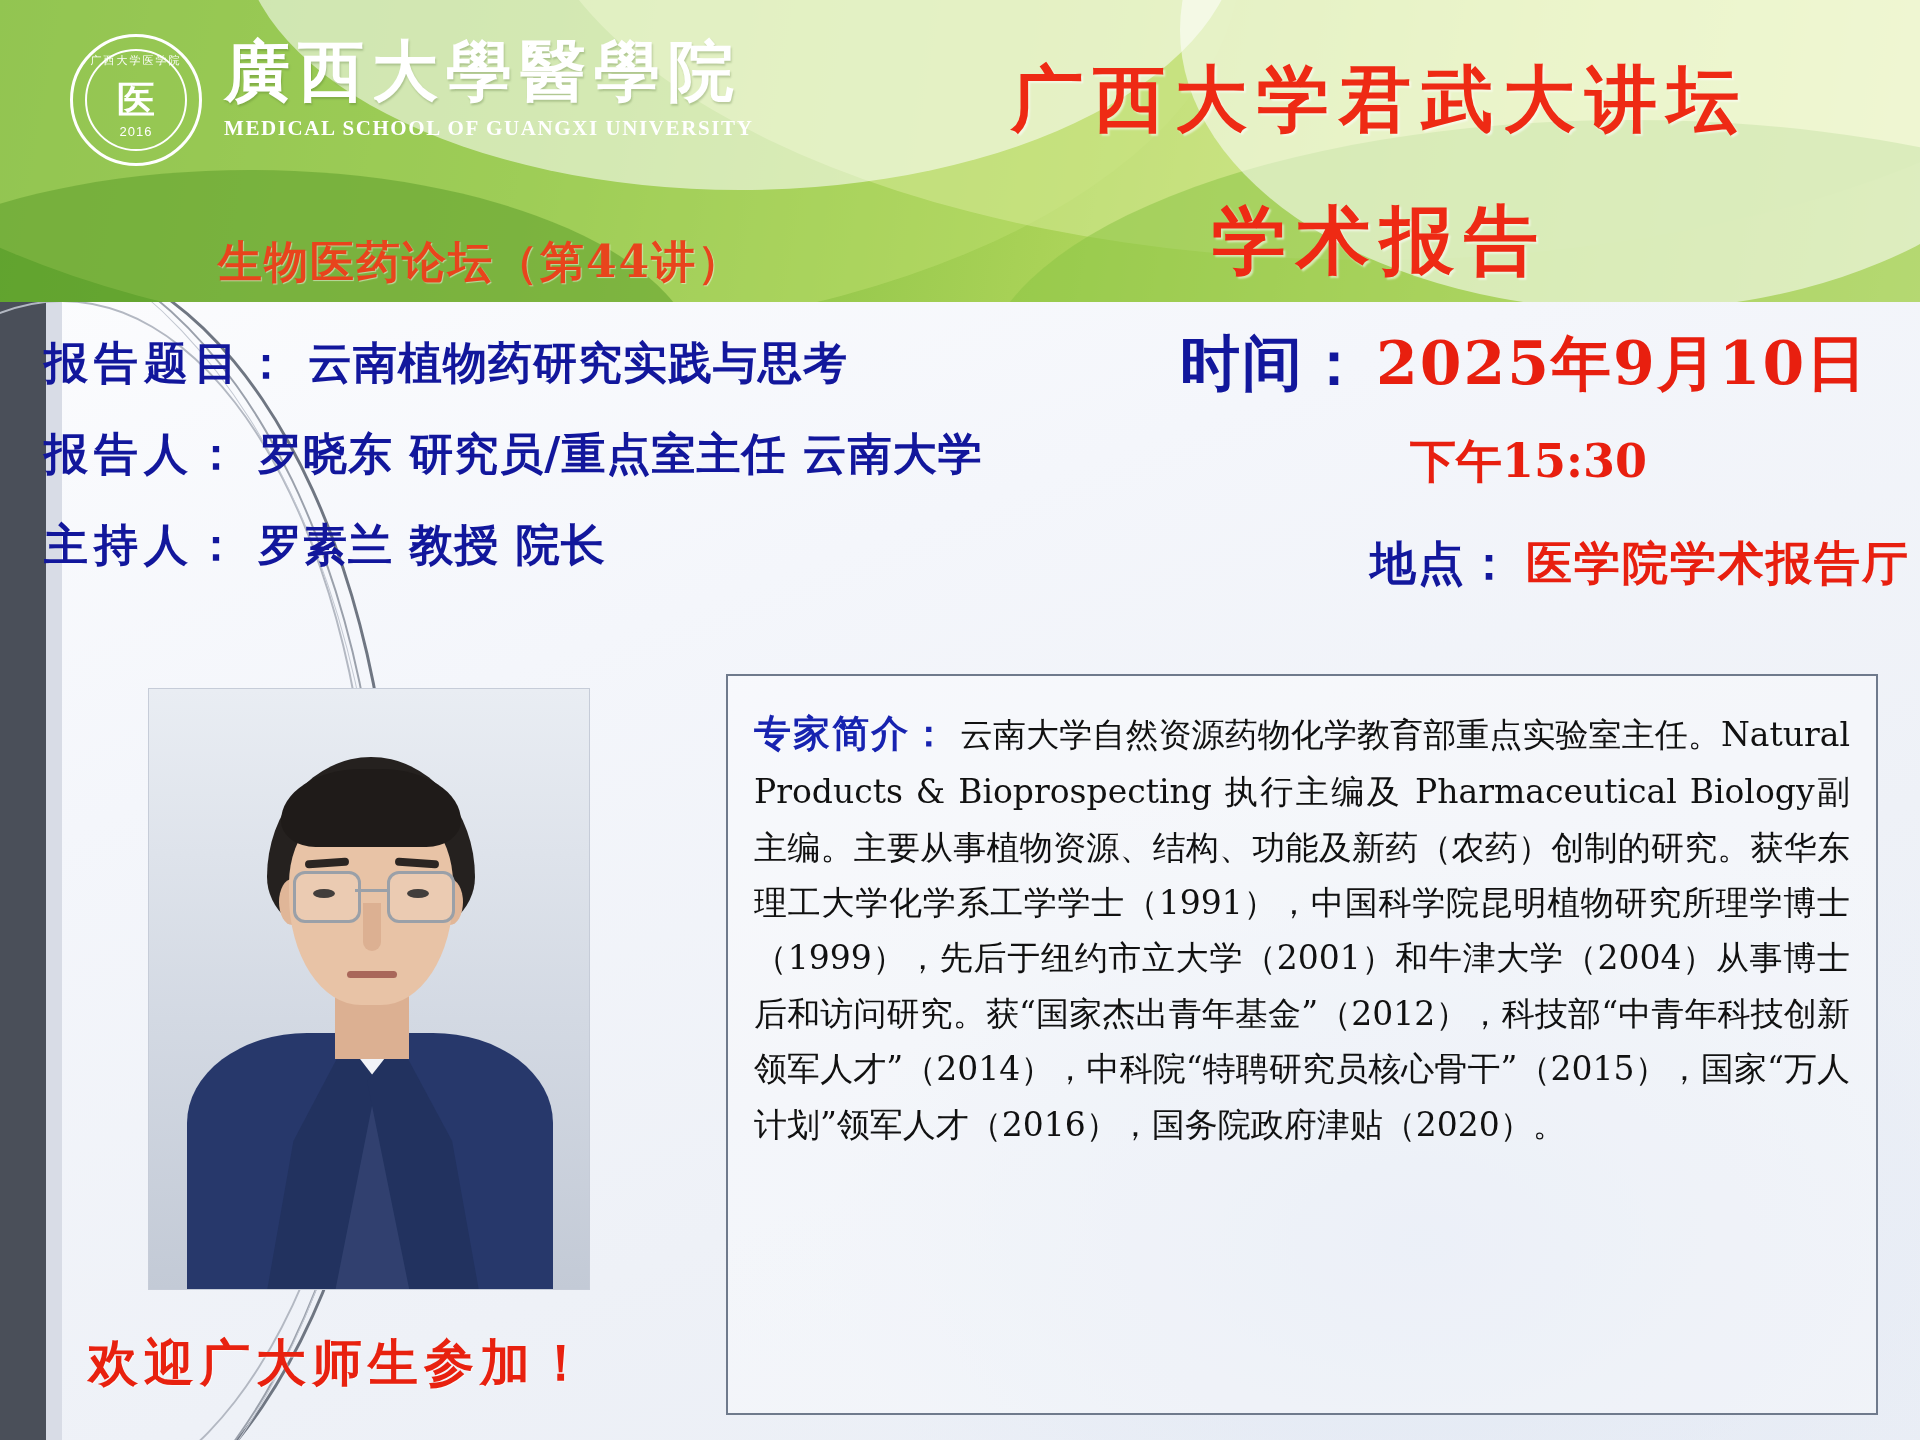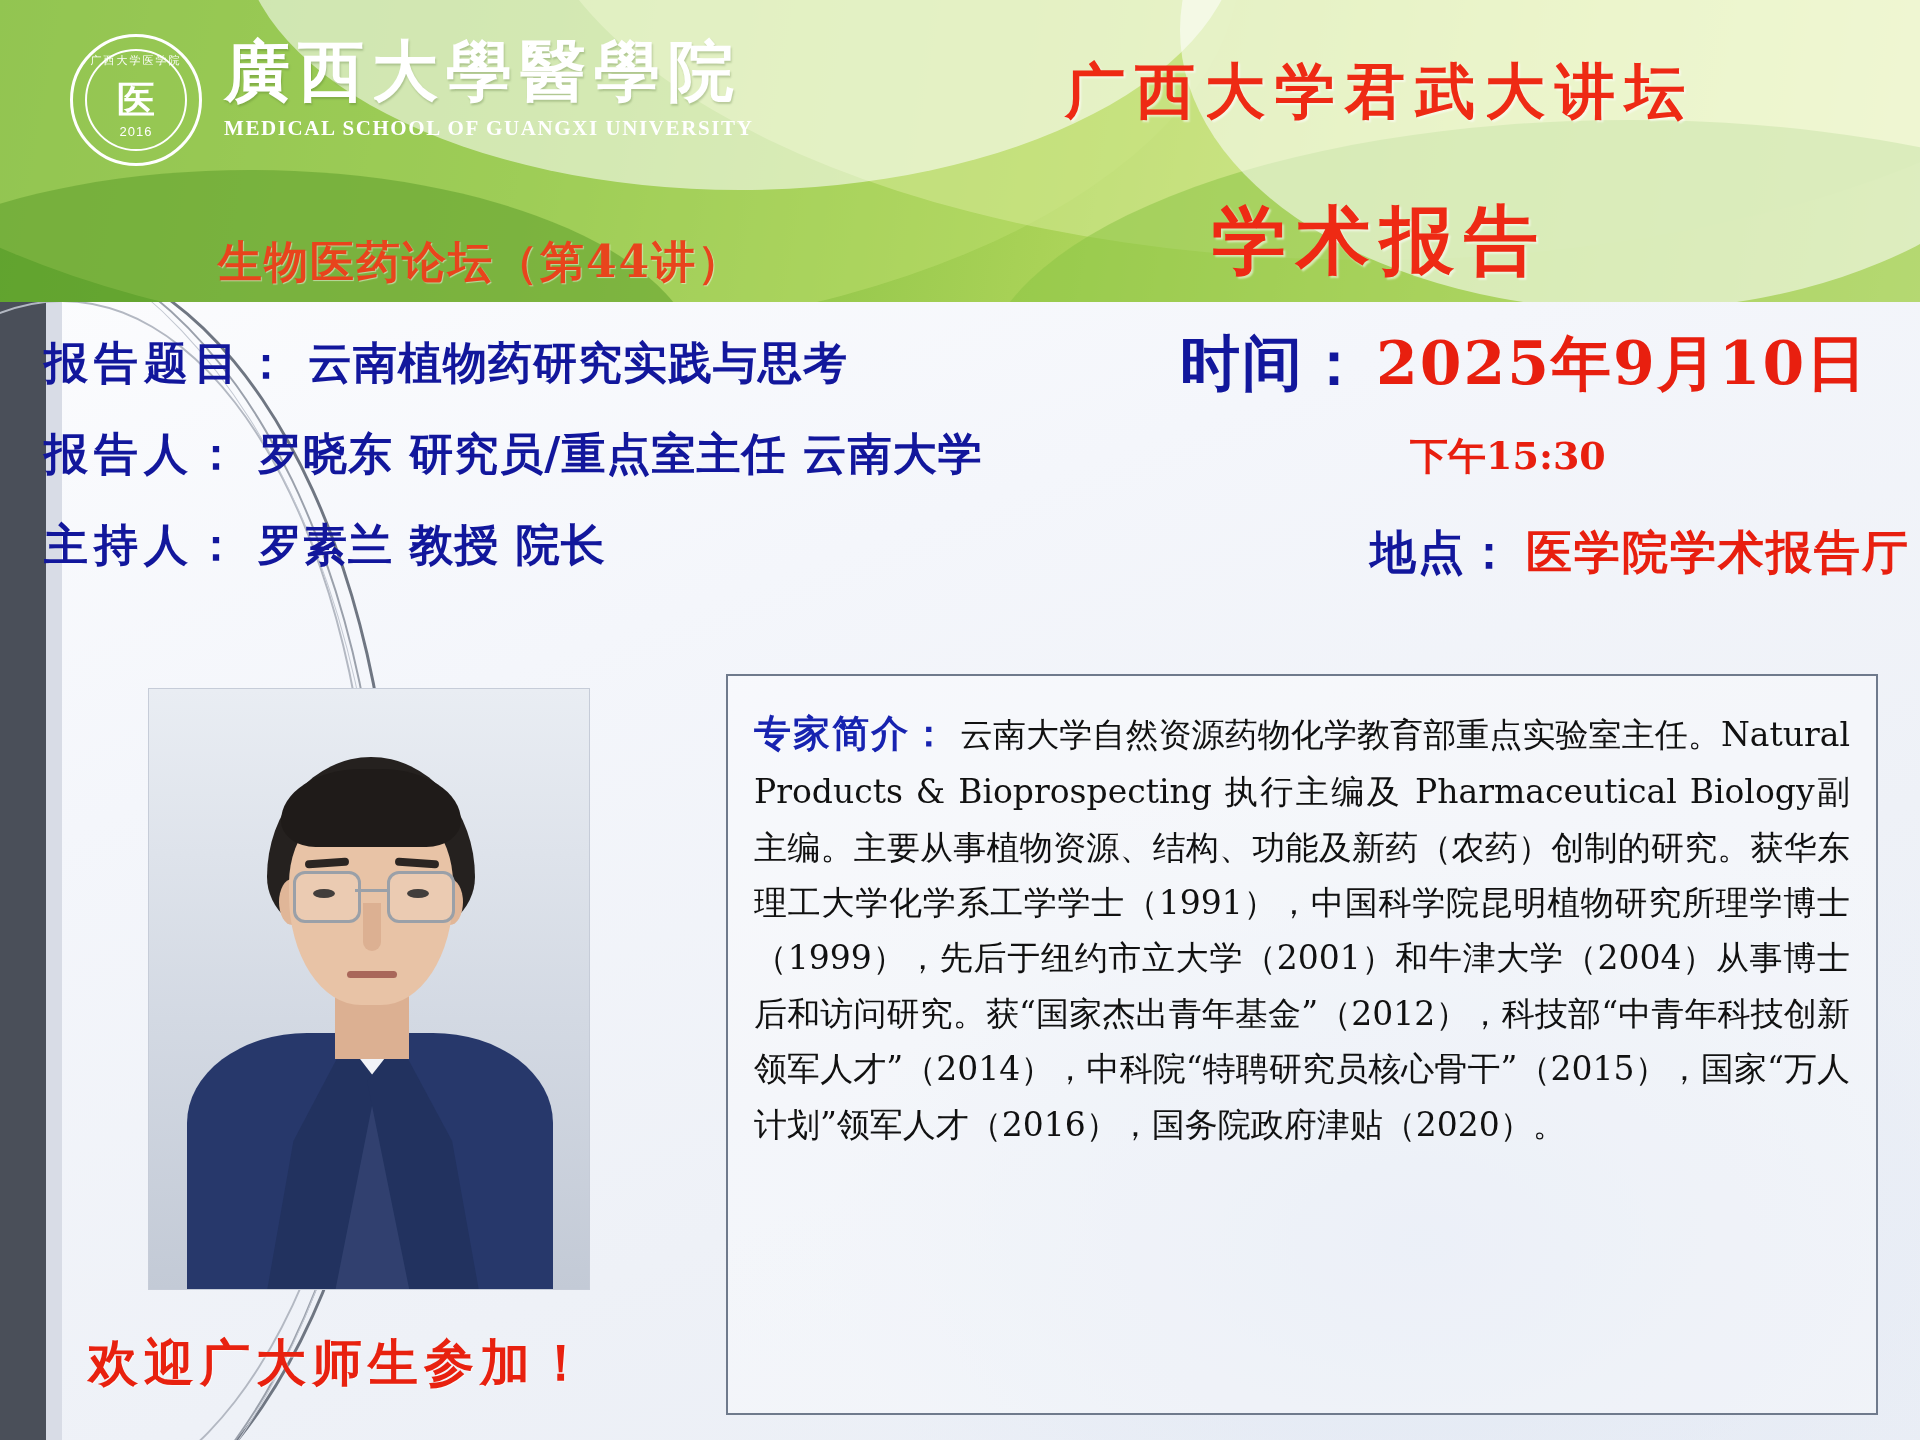--- a/index.html
+++ b/index.html
@@ -166,21 +166,21 @@
     text-shadow: 1px 1px 1px rgba(255,255,255,0.5);
   }
 
   .title-main {
     position: absolute;
     left: 880px;
     top: 52px;
     width: 1000px;
     text-align: center;
     color: #ee2a14;
-    font-size: 60px;
+    font-size: 72px;
     font-weight: bold;
     letter-spacing: 10px;
     font-family: "DejaVu Serif", serif;
     text-shadow: 2px 2px 2px rgba(255,255,255,0.55);
   }
   .title-sub {
     position: absolute;
     left: 880px;
     top: 164px;
     width: 1000px;
@@ -233,21 +233,21 @@
     font-family: "DejaVu Serif", serif;
     white-space: nowrap;
     letter-spacing: 2px;
   }
   .time-row .red {
     color: #e81f0f;
     margin-left: 10px;
   }
   .time-second {
     color: #e81f0f;
-    font-size: 38px;
+    font-size: 46px;
     font-weight: bold;
     font-family: "DejaVu Serif", serif;
     margin-top: 26px;
     margin-left: 230px;
     white-space: nowrap;
   }
   .place-row {
     color: #12179c;
     font-size: 46px;
     font-weight: bold;

